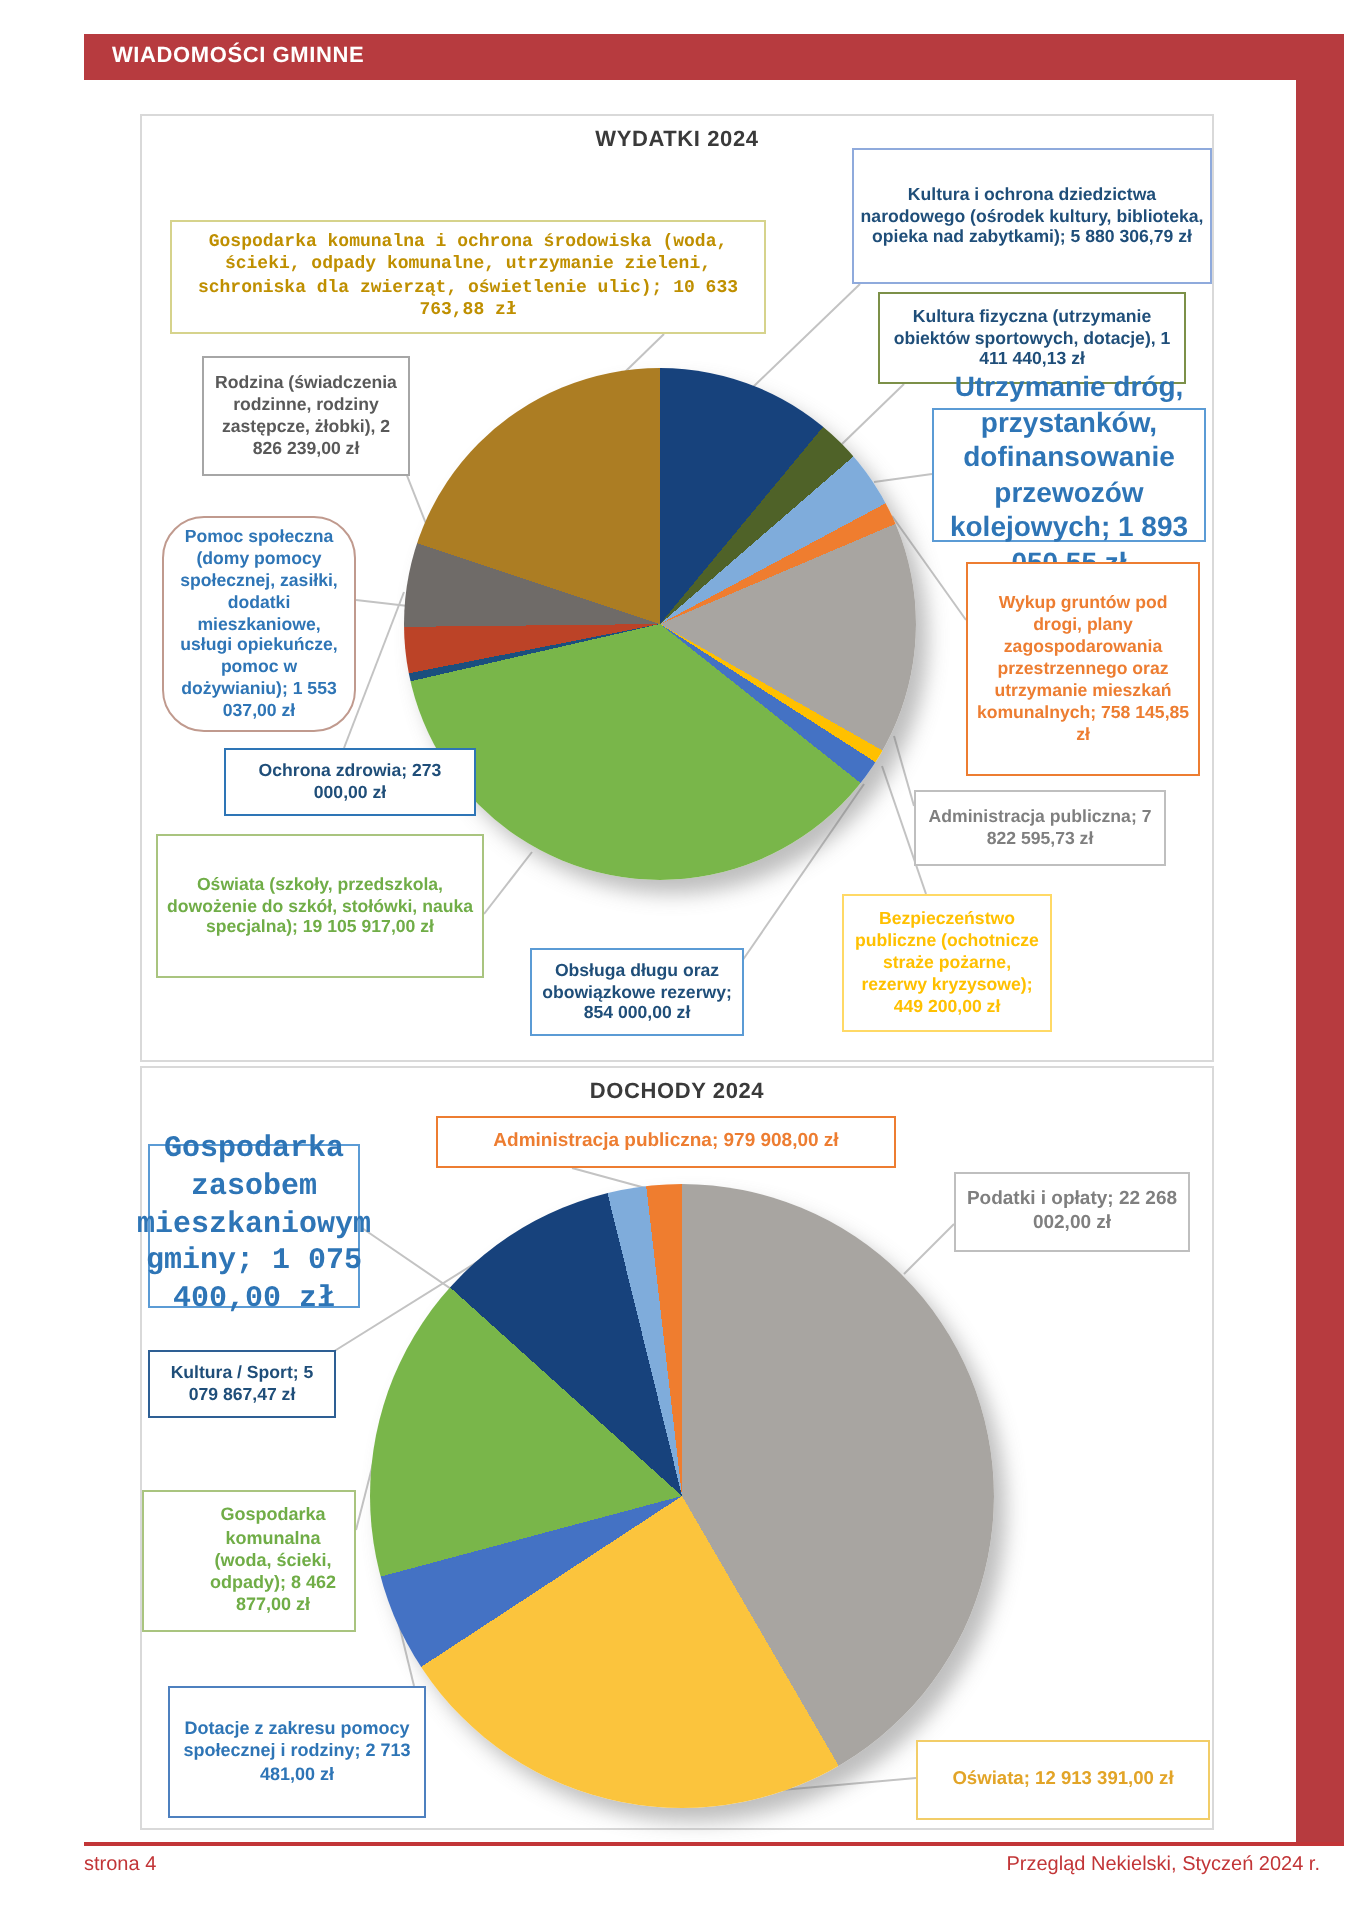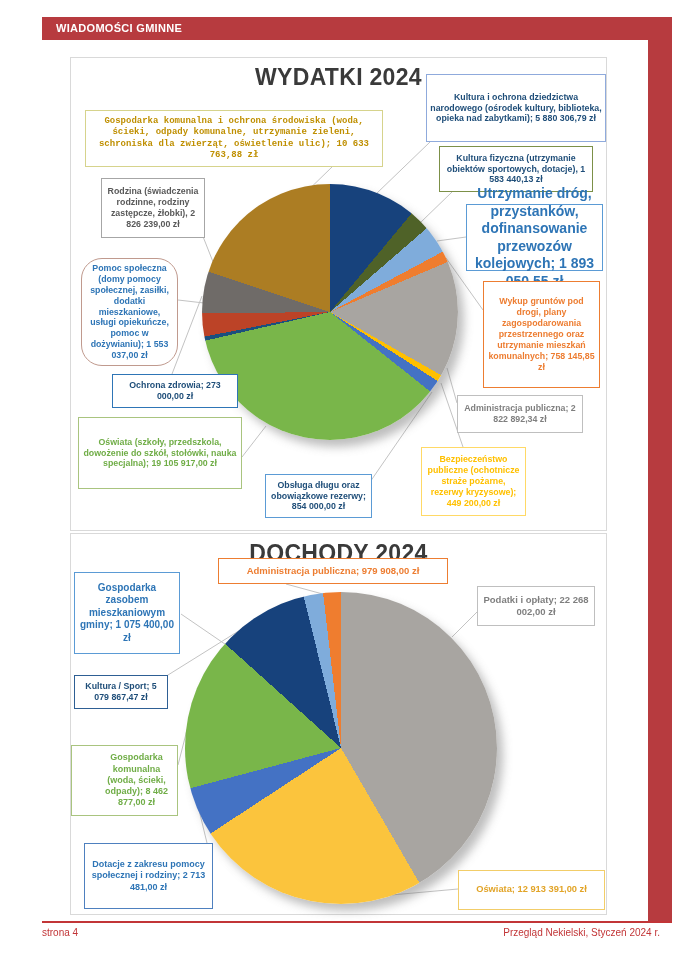--- a/index.html
+++ b/index.html
@@ -29,21 +29,21 @@
     position:absolute;right:19px;top:927px;font-size:10px;color:var(--footer-line-red);z-index:5;
   }
   
   .panel{
     position:absolute;left:70px;width:537px;background:#fff;
     border:1px solid var(--panel-border);box-sizing:border-box;z-index:1;
   }
   .panel-1{top:57px;height:474px;}
   .panel-2{top:533px;height:382px;}
   .chart-title{
-    margin:6px 0 0 0;text-align:center;font-size:23px;font-weight:bold;
+    margin:6px 0 0 0;text-align:center;font-size:11px;font-weight:bold;
     color:var(--title-gray);letter-spacing:.3px;
   }
   
   .leaders{position:absolute;left:0;top:0;z-index:2;pointer-events:none;}
   .leaders line,.leaders polyline{stroke:var(--leader-gray);stroke-width:1;fill:none;}
   
   .pie{
     position:absolute;border-radius:50%;z-index:3;
     box-shadow:6px 7px 10px rgba(110,110,110,.45);
   }
@@ -99,31 +99,31 @@
   </svg>
 
   <div class="pie" style="left: 202px; top: 184px; width: 256px; height: 256px; background: conic-gradient(rgb(23, 66, 124) 0deg, rgb(23, 66, 124) 39.6deg, rgb(79, 98, 40) 39.6deg, rgb(79, 98, 40) 49.1deg, rgb(127, 172, 219) 49.1deg, rgb(127, 172, 219) 61.85deg, rgb(239, 125, 47) 61.85deg, rgb(239, 125, 47) 66.95deg, rgb(168, 165, 161) 66.95deg, rgb(168, 165, 161) 119.63deg, rgb(255, 192, 0) 119.63deg, rgb(255, 192, 0) 122.66deg, rgb(68, 114, 196) 122.66deg, rgb(68, 114, 196) 128.41deg, rgb(121, 182, 74) 128.41deg, rgb(121, 182, 74) 257.07deg, rgb(27, 79, 126) 257.07deg, rgb(27, 79, 126) 258.9deg, rgb(188, 67, 39) 258.9deg, rgb(188, 67, 39) 269.36deg, rgb(111, 107, 104) 269.36deg, rgb(111, 107, 104) 288.39deg, rgb(172, 125, 35) 288.39deg, rgb(172, 125, 35) 360deg);"></div>
   <div class="pie" style="left: 185px; top: 592px; width: 312px; height: 312px; background: conic-gradient(rgb(168, 165, 161) 0deg, rgb(168, 165, 161) 149.86deg, rgb(251, 196, 61) 149.86deg, rgb(251, 196, 61) 236.77deg, rgb(68, 114, 196) 236.77deg, rgb(68, 114, 196) 255.03deg, rgb(121, 182, 74) 255.03deg, rgb(121, 182, 74) 311.98deg, rgb(23, 66, 124) 311.98deg, rgb(23, 66, 124) 346.17deg, rgb(127, 172, 219) 346.17deg, rgb(127, 172, 219) 353.41deg, rgb(239, 125, 47) 353.41deg, rgb(239, 125, 47) 360deg);"></div>
 
   <div class="footer-line"></div>
   <div class="footer-left">strona 4</div>
   <div class="footer-right">Przegląd Nekielski, Styczeń 2024 r.</div>
 
 <div class="callout" style="left: 426px; top: 74px; width: 180px; height: 68px; font-size: 8.8px; color: rgb(31, 78, 121); border-color: rgb(143, 170, 220);">Kultura i ochrona dziedzictwa narodowego (ośrodek kultury, biblioteka, opieka nad zabytkami); 5 880 306,79 zł</div>
-    <div class="callout" style="left: 439px; top: 146px; width: 154px; height: 46px; font-size: 8.8px; color: rgb(31, 78, 121); border-color: rgb(124, 144, 72);">Kultura fizyczna (utrzymanie obiektów sportowych, dotacje), 1 583 440,13 zł</div>
+    <div class="callout" style="left: 439px; top: 146px; width: 154px; height: 46px; font-size: 8.8px; color: rgb(31, 78, 121); border-color: rgb(124, 144, 72);">Kultura fizyczna (utrzymanie obiektów sportowych, dotacje), 1 411 440,13 zł</div>
     <div class="callout" style="left: 466px; top: 204px; width: 137px; height: 67px; font-size: 14px; color: rgb(46, 117, 182); border-color: rgb(91, 155, 213);">Utrzymanie dróg, przystanków, dofinansowanie przewozów kolejowych; 1 893 050,55 zł</div>
     <div class="callout" style="left: 483px; top: 281px; width: 117px; height: 107px; font-size: 8.8px; color: rgb(237, 125, 49); border-color: rgb(237, 125, 49);">Wykup gruntów pod drogi, plany zagospodarowania przestrzennego oraz utrzymanie mieszkań komunalnych; 758 145,85 zł</div>
-    <div class="callout" style="left: 457px; top: 395px; width: 126px; height: 38px; font-size: 8.8px; color: rgb(127, 127, 127); border-color: rgb(191, 191, 191);">Administracja publiczna; 2 822 892,34 zł</div>
+    <div class="callout" style="left: 457px; top: 395px; width: 126px; height: 38px; font-size: 8.8px; color: rgb(127, 127, 127); border-color: rgb(191, 191, 191);">Administracja publiczna; 7 822 595,73 zł</div>
     <div class="callout" style="left: 421px; top: 447px; width: 105px; height: 69px; font-size: 8.8px; color: rgb(255, 192, 0); border-color: rgb(255, 217, 102);">Bezpieczeństwo publiczne (ochotnicze straże pożarne, rezerwy kryzysowe); 449 200,00 zł</div>
     <div class="callout" style="left: 265px; top: 474px; width: 107px; height: 44px; font-size: 8.8px; color: rgb(31, 78, 121); border-color: rgb(91, 155, 213);">Obsługa długu oraz obowiązkowe rezerwy; 854 000,00 zł</div>
     <div class="callout" style="left: 78px; top: 417px; width: 164px; height: 72px; font-size: 8.8px; color: rgb(112, 173, 71); border-color: rgb(169, 196, 127);">Oświata (szkoły, przedszkola, dowożenie do szkół, stołówki, nauka specjalna); 19 105 917,00 zł</div>
     <div class="callout" style="left: 112px; top: 374px; width: 126px; height: 34px; font-size: 8.8px; color: rgb(31, 78, 121); border-color: rgb(46, 117, 182);">Ochrona zdrowia; 273 000,00 zł</div>
     <div class="callout" style="left: 81px; top: 258px; width: 97px; height: 108px; font-size: 8.8px; color: rgb(46, 117, 182); border-color: rgb(192, 154, 142); border-radius: 21px;">Pomoc społeczna (domy pomocy społecznej, zasiłki, dodatki mieszkaniowe, usługi opiekuńcze, pomoc w dożywianiu); 1 553 037,00 zł</div>
     <div class="callout" style="left: 101px; top: 178px; width: 104px; height: 60px; font-size: 8.8px; color: rgb(89, 89, 89); border-color: rgb(166, 166, 166);">Rodzina (świadczenia rodzinne, rodziny zastępcze, żłobki), 2 826 239,00 zł</div>
     <div class="callout" style="left: 85px; top: 110px; width: 298px; height: 57px; font-size: 9px; color: rgb(191, 143, 0); border-color: rgb(214, 211, 140); font-family: Liberation Mono, monospace;">Gospodarka komunalna i ochrona środowiska (woda, ścieki, odpady komunalne, utrzymanie zieleni, schroniska dla zwierząt, oświetlenie ulic); 10 633 763,88 zł</div>
     <div class="callout" style="left: 477px; top: 586px; width: 118px; height: 40px; font-size: 9.5px; color: rgb(127, 127, 127); border-color: rgb(191, 191, 191);">Podatki i opłaty; 22 268 002,00 zł</div>
     <div class="callout" style="left: 458px; top: 870px; width: 147px; height: 40px; font-size: 9.3px; color: rgb(226, 164, 39); border-color: rgb(242, 205, 104);">Oświata; 12 913 391,00 zł</div>
     <div class="callout" style="left: 84px; top: 843px; width: 129px; height: 66px; font-size: 9px; color: rgb(46, 117, 182); border-color: rgb(78, 128, 191);">Dotacje z zakresu pomocy społecznej i rodziny; 2 713 481,00 zł</div>
     <div class="callout" style="left: 71px; top: 745px; width: 107px; height: 71px; font-size: 9px; color: rgb(112, 173, 71); border-color: rgb(169, 196, 127); padding-left: 27px;">Gospodarka komunalna (woda, ścieki, odpady); 8 462 877,00 zł</div>
     <div class="callout" style="left: 74px; top: 675px; width: 94px; height: 34px; font-size: 8.8px; color: rgb(31, 78, 121); border-color: rgb(46, 95, 148);">Kultura / Sport; 5 079 867,47 zł</div>
-    <div class="callout" style="left: 74px; top: 572px; width: 106px; height: 82px; font-size: 10px; color: rgb(46, 117, 182); border-color: rgb(91, 155, 213);">Gospodarka zasobem mieszkaniowym gminy; 1 075 400,00 zł</div>
+    <div class="callout" style="left: 74px; top: 572px; width: 106px; height: 82px; font-size: 15px; color: rgb(46, 117, 182); border-color: rgb(91, 155, 213); font-family: Liberation Mono, monospace;">Gospodarka zasobem mieszkaniowym gminy; 1 075 400,00 zł</div>
     <div class="callout" style="left: 218px; top: 558px; width: 230px; height: 26px; font-size: 9.5px; color: rgb(237, 125, 49); border-color: rgb(237, 125, 49);">Administracja publiczna; 979 908,00 zł</div>
   </div>
 
 </body></html>

